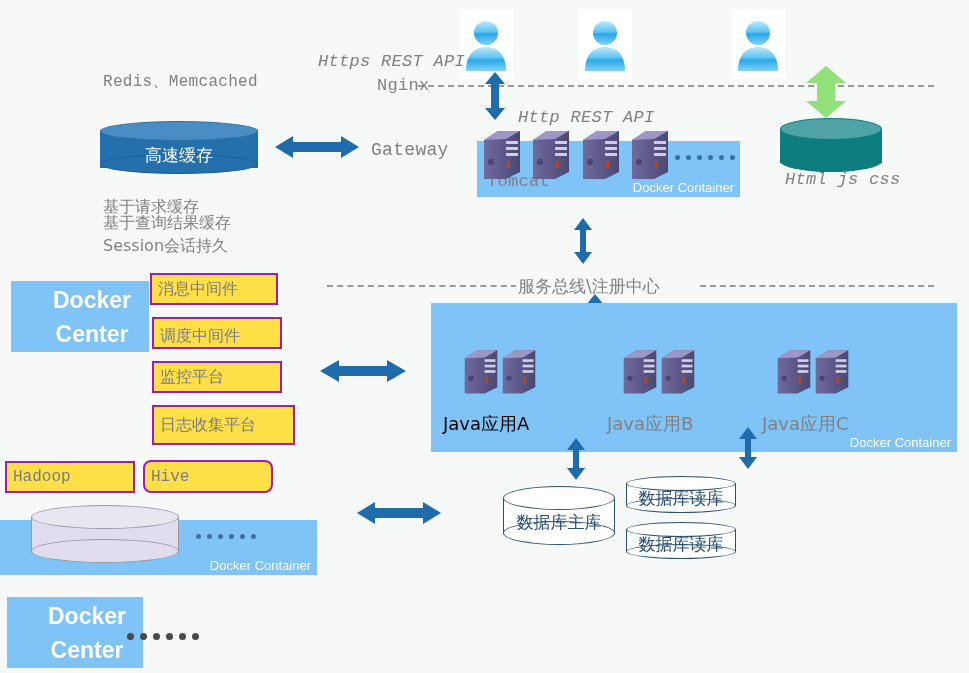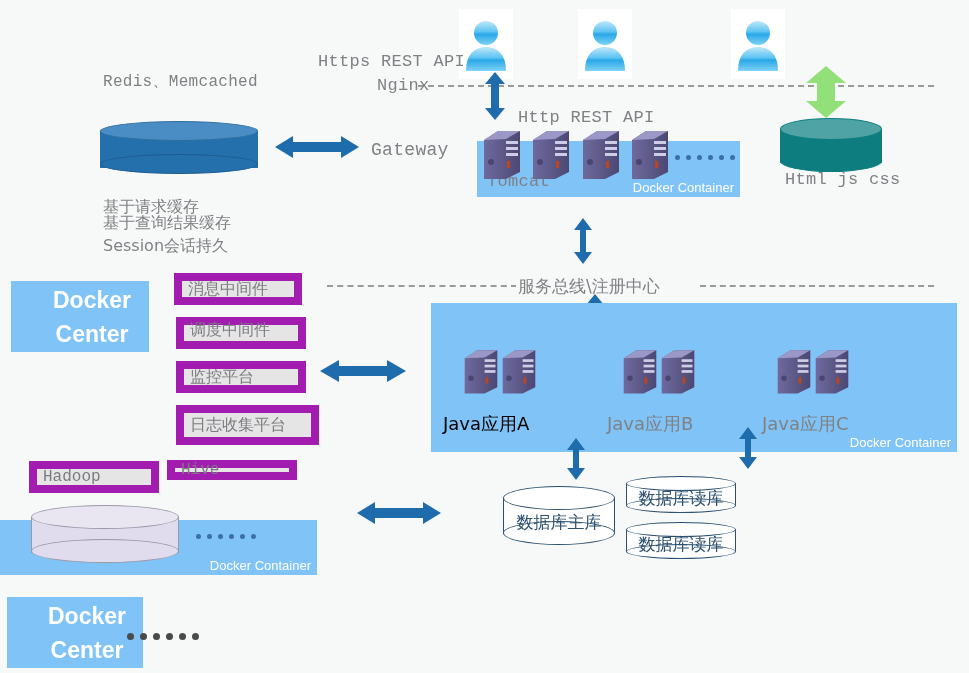--- a/index.html
+++ b/index.html
@@ -12,21 +12,21 @@
   }
   .abs{position:absolute;}
 
   
   .txt{
     color:#808184;
     font-family:"Liberation Mono","DejaVu Sans Mono",monospace;
     white-space:nowrap;
     letter-spacing:.3px;
   }
-  .txt-italic{}
+  .txt-italic{font-style:italic;}
   .cn{font-family:"DejaVu Sans","Liberation Sans",sans-serif;}
 
   
   .dock-panel{background:#7fc3f7;}
   .dock-label{
     position:absolute;right:6px;bottom:2px;
     color:#ffffff;font-size:13px;
     font-family:"Liberation Sans",sans-serif;
     white-space:nowrap;
   }
@@ -36,28 +36,27 @@
     background:#7fc3f7;color:#ffffff;
     font-family:"Liberation Sans",sans-serif;
     font-weight:bold;font-size:23px;line-height:34px;
     text-align:center;
     display:flex;align-items:center;justify-content:center;padding-left:24px;
   }
   .dock-center span{display:block;}
 
   
   .pbox{
-    border:8px solid #a21caf;
-    background:#e5e5e5;
+    border:2px solid #a21caf;
+    background:#fde047;
     color:#7b7c80;
     display:flex;align-items:center;
     padding-left:6px;
     box-sizing:border-box;
     white-space:nowrap;
-    margin-left:24px;
   }
   .pbox.cnbox{font-family:"DejaVu Sans","Liberation Sans",sans-serif;font-size:16px;}
   .pbox.enbox{font-family:"Liberation Mono","DejaVu Sans Mono",monospace;font-size:16px;}
 
   
   .cyl{position:absolute;}
   .cyl .body{position:absolute;left:0;right:0;}
   .cyl .top{position:absolute;left:0;right:0;border-radius:50%;}
   .cyl .bot{position:absolute;left:0;right:0;border-radius:50%;}
   .cyl .lbl{
@@ -226,20 +225,21 @@
   <div class="top teal-top" style="top:0px;height:22px;"></div>
 </div>
 <div class="abs txt txt-italic" style="left:785px;top:170px;font-size:17px;">Html js css</div>
 
 <div class="abs txt" style="left:103px;top:71px;font-size:16px;">Redis、Memcached</div>
 
 <div class="cyl" style="left:100px;top:121px;width:158px;height:52px;">
   <div class="body cache-body" style="top:10px;height:37px;"></div>
   <div class="bot" style="top:33px;height:20px;background:#2470ad;border:1px solid #1d5c91;box-sizing:border-box;"></div>
   <div class="top cache-top" style="top:0px;height:20px;"></div>
+  <div class="lbl cache-lbl" style="top:23px;">高速缓存</div>
 </div>
 
 <div class="abs" style="left:275px;top:133px;width:84px;height:28px;">
   <svg width="84" height="28" viewBox="0 0 84 28">
     <path d="M0 14 L18 3 L18 9 L66 9 L66 3 L84 14 L66 25 L66 19 L18 19 L18 25 Z" fill="#1f6cad"></path>
   </svg>
 </div>
 
 <div class="abs txt" style="left:371px;top:140px;font-size:18px;">Gateway</div>
 
@@ -393,21 +393,21 @@
 <div class="abs pbox cnbox" style="left:152px;top:361px;width:130px;height:32px;">
   <span>监控平台</span>
 </div>
 <div class="abs pbox cnbox" style="left:152px;top:405px;width:143px;height:40px;">
   <span>日志收集平台</span>
 </div>
 
 <div class="abs pbox enbox" style="left:5px;top:461px;width:130px;height:32px;">
   <span>Hadoop</span>
 </div>
-<div class="abs pbox enbox" style="left:143px;top:460px;width:130px;height:20px;">
+<div class="abs pbox enbox" style="left:143px;top:460px;width:130px;height:33px;border-radius:8px;">
   <span>Hive</span>
 </div>
 
 <div class="abs" style="left:357px;top:499px;width:84px;height:28px;">
   <svg width="84" height="28" viewBox="0 0 84 28">
     <path d="M0 14 L18 3 L18 9 L66 9 L66 3 L84 14 L66 25 L66 19 L18 19 L18 25 Z" fill="#1f6cad"></path>
   </svg>
 </div>
 
 <div class="abs dock-panel" style="left:0px;top:520px;width:317px;height:55px;">

